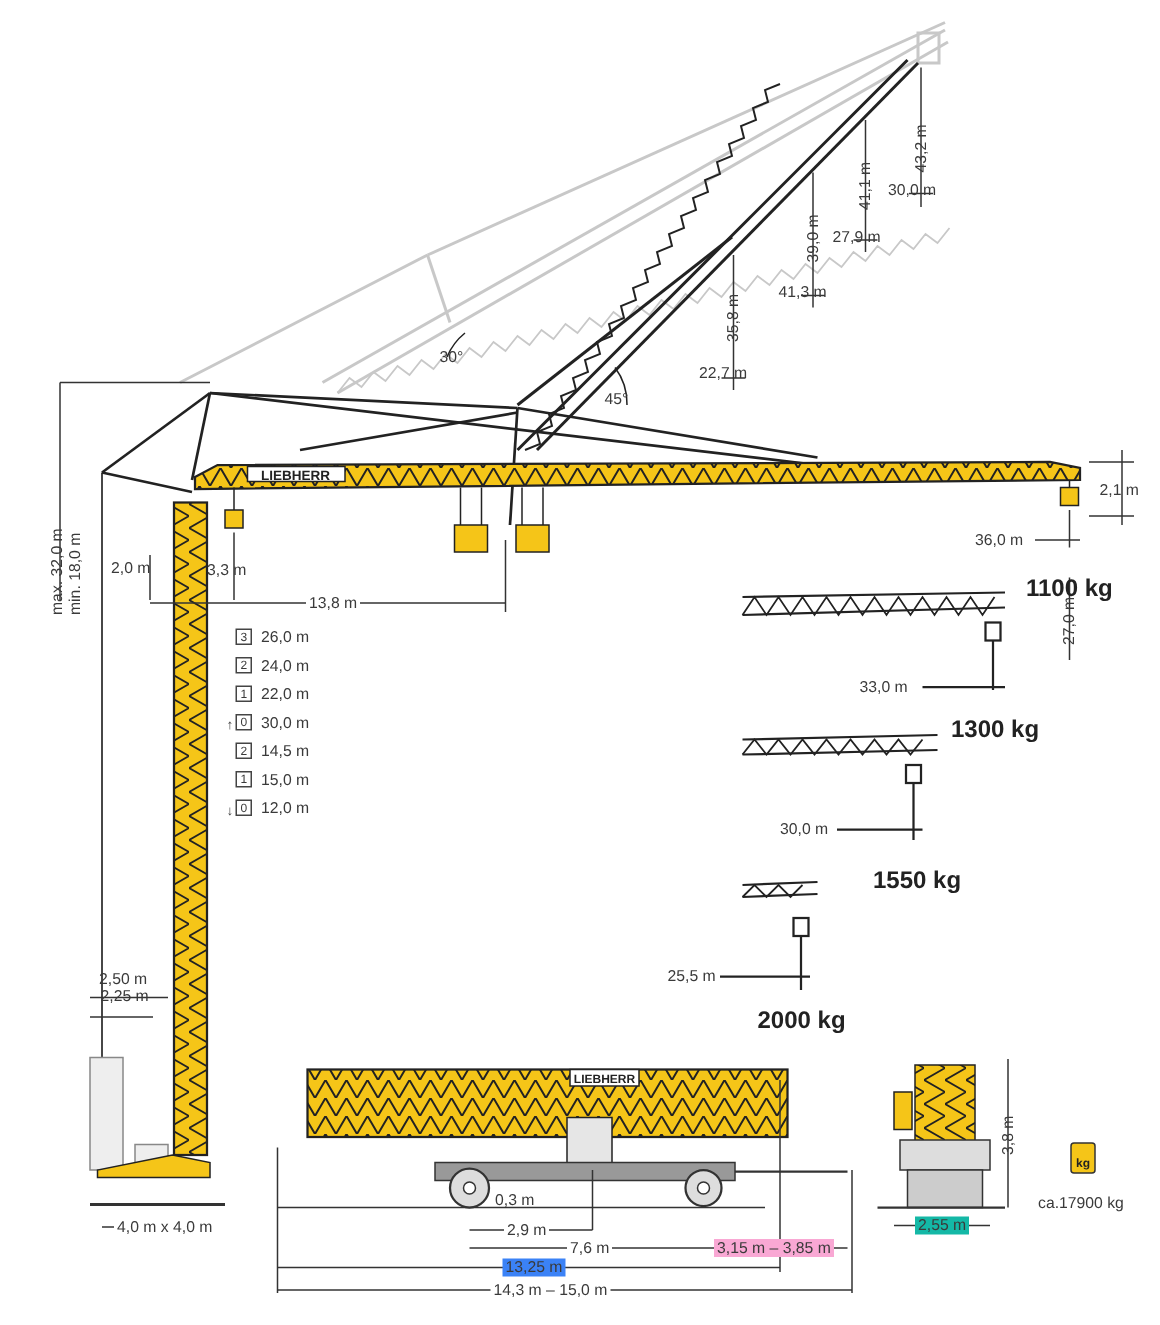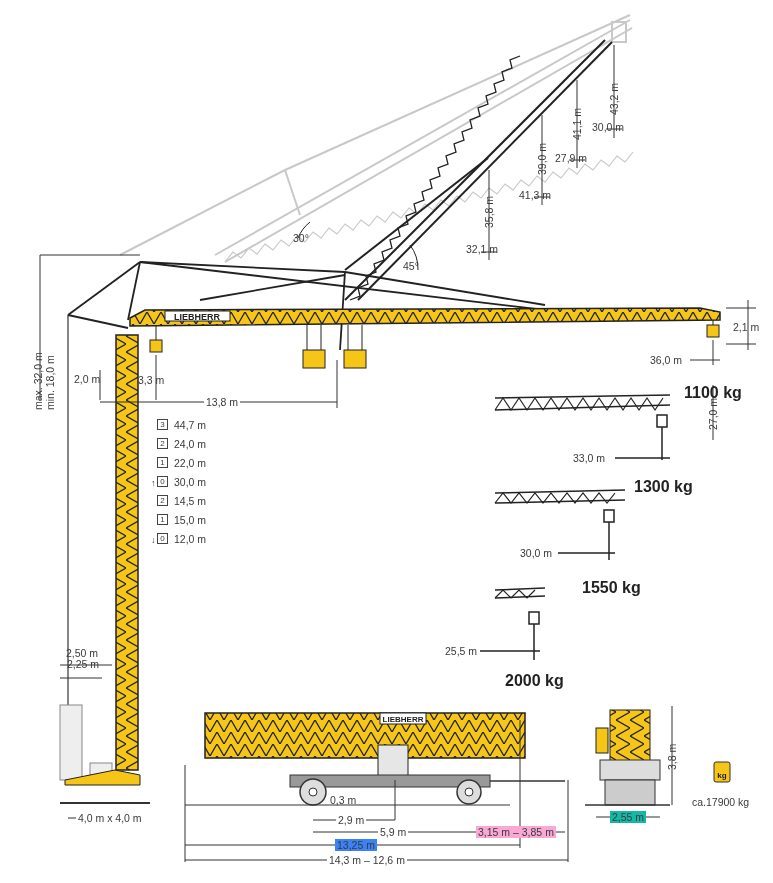--- a/index.html
+++ b/index.html
@@ -183,38 +183,38 @@
   <g>
     <rect x="714" y="762" width="16" height="20" rx="2" fill="#f5c518" stroke="#333"></rect>
     <text x="722" y="778" font-family="Liberation Sans, sans-serif" font-size="8" font-weight="bold" text-anchor="middle" fill="#222">kg</text>
   </g>
 </svg>
 
 <div class="lbl" style="left:293px;top:232px">30°</div>
 <div class="lbl" style="left:403px;top:260px">45°</div>
 
 <div class="lbl vert" style="left:483px;top:228px">35,8 m</div>
-<div class="lbl" style="left:466px;top:243px">32,1 m</div>
+<div class="lbl" style="left:466px;top:243px">22,7 m</div>
 <div class="lbl vert" style="left:536px;top:175px">39,0 m</div>
 <div class="lbl" style="left:519px;top:189px">41,3 m</div>
 <div class="lbl vert" style="left:571px;top:140px">41,1 m</div>
 <div class="lbl" style="left:555px;top:152px">27,9 m</div>
 <div class="lbl vert" style="left:608px;top:115px">43,2 m</div>
 <div class="lbl" style="left:592px;top:121px">30,0 m</div>
 
 <div class="lbl vert" style="left:32px;top:410px">max. 32,0 m</div>
 <div class="lbl vert" style="left:44px;top:410px">min. 18,0 m</div>
 <div class="lbl" style="left:74px;top:373px">2,0 m</div>
 <div class="lbl" style="left:138px;top:374px">3,3 m</div>
 <div class="lbl" style="left:204px;top:396px;background:#fff;padding:0 2px">13,8 m</div>
 
 <div class="legend">
   <div class="legend-row">
         <span class="box"><span>3</span></span>
-        <span>44,7 m</span>
+        <span>26,0 m</span>
       </div>
   <div class="legend-row">
         <span class="box"><span>2</span></span>
         <span>24,0 m</span>
       </div>
   <div class="legend-row">
         <span class="box"><span>1</span></span>
         <span>22,0 m</span>
       </div>
   <div class="legend-row">
@@ -246,21 +246,21 @@
 <div class="lbl bold" style="left:582px;top:567px">1550 kg</div>
 <div class="lbl" style="left:445px;top:645px">25,5 m</div>
 <div class="lbl bold" style="left:505px;top:660px">2000 kg</div>
 
 <div class="lbl" style="left:66px;top:647px">2,50 m</div>
 <div class="lbl" style="left:67px;top:658px">2,25 m</div>
 <div class="lbl" style="left:76px;top:812px;background:#fff;padding:0 2px">4,0 m x 4,0 m</div>
 
 <div class="lbl" style="left:330px;top:794px">0,3 m</div>
 <div class="lbl" style="left:336px;top:814px;background:#fff;padding:0 2px">2,9 m</div>
-<div class="lbl" style="left:378px;top:826px;background:#fff;padding:0 2px">5,9 m</div>
+<div class="lbl" style="left:378px;top:826px;background:#fff;padding:0 2px">7,6 m</div>
 <div class="lbl" style="left:476px;top:826px;background:#f9a8d4;padding:0 2px">3,15 m – 3,85 m</div>
 <div class="lbl" style="left:335px;top:839px;background:#3b82f6;padding:0 2px">13,25 m</div>
-<div class="lbl" style="left:327px;top:854px;background:#fff;padding:0 2px">14,3 m – 12,6 m</div>
+<div class="lbl" style="left:327px;top:854px;background:#fff;padding:0 2px">14,3 m – 15,0 m</div>
 
 <div class="lbl vert" style="left:666px;top:770px">3,8 m</div>
 <div class="lbl" style="left:610px;top:811px;background:#14b8a6;padding:0 2px">2,55 m</div>
 <div class="lbl" style="left:692px;top:796px">ca.17900 kg</div>
 </div>
 
 </body></html>

